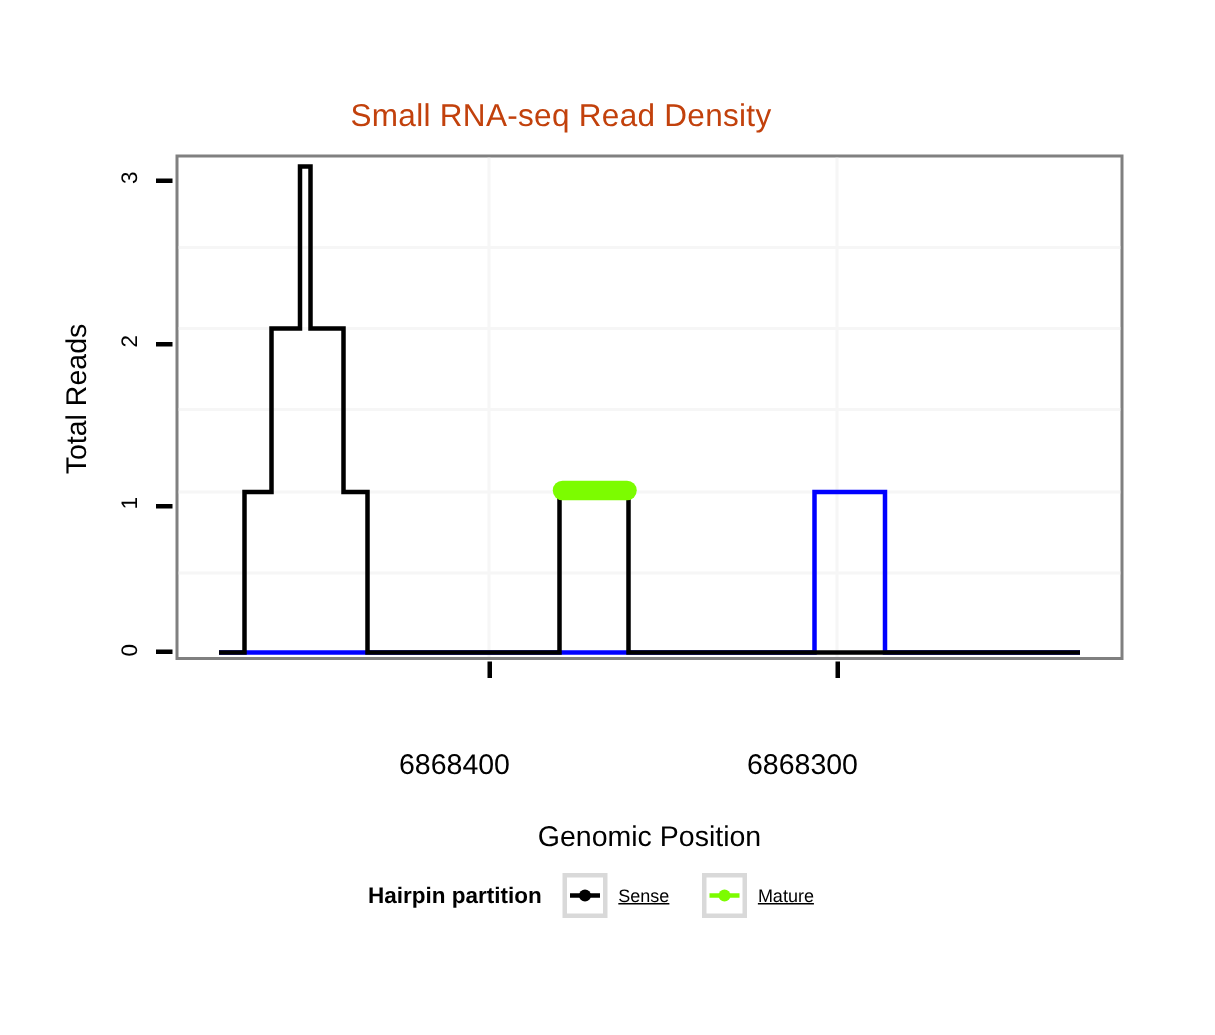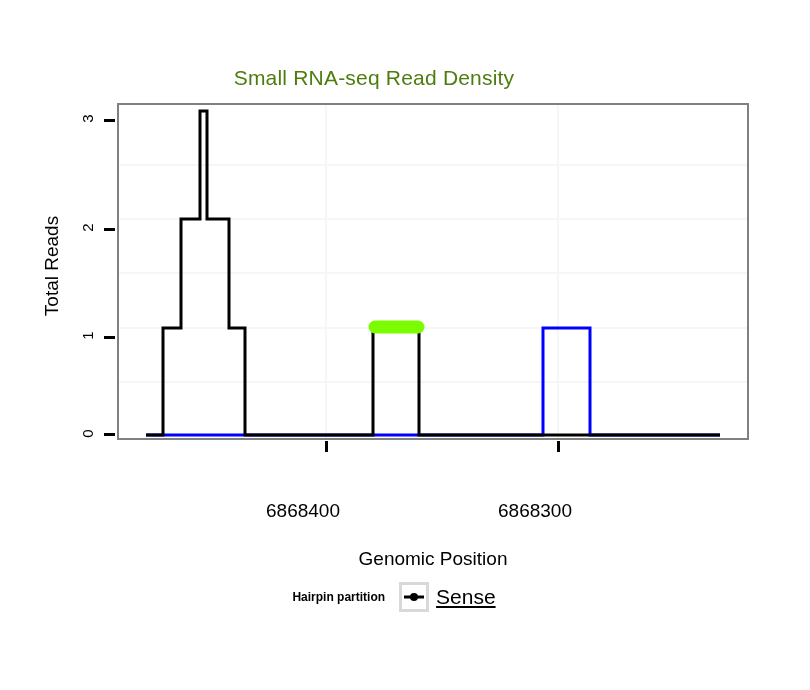--- a/index.html
+++ b/index.html
@@ -22,21 +22,21 @@
 
   
   #plot-title {
     position: absolute;
     left: 0;
     top: 66px;
     width: 748px;
     text-align: center;
     font-size: 21px;
     letter-spacing: 0.2px;
-    color: #4d7c0f;
+    color: #c2410c;
   }
 
   
   #y-axis-title {
     position: absolute;
     left: 40px;
     top: 160px;
     width: 24px;
     font-size: 19px;
     text-align: center;
@@ -112,42 +112,42 @@
     position: absolute;
     left: 0;
     top: 582px;
     width: 810px;
     display: flex;
     justify-content: center;
     align-items: center;
     gap: 0px;
   }
   #legend-title {
-    font-size: 12px;
+    font-size: 15px;
     font-weight: bold;
     margin-right: 14px;
   }
   .legend-entry {
     display: flex;
     align-items: center;
     margin-right: 4px;
   }
   .legend-key {
     width: 30px;
     height: 30px;
     border: 3px solid #d9d9d9;
     background: #ffffff;
     box-sizing: border-box;
     display: flex;
     align-items: center;
     justify-content: center;
     margin-right: 7px;
   }
   .legend-label {
-    font-size: 21px;
+    font-size: 12px;
     margin-right: 18px;
     text-decoration: underline;
   }
 </style>
 </head>
 <body>
 
 <div id="root">
 
   <div id="plot-title">Small RNA-seq Read Density</div>
@@ -207,15 +207,24 @@
       <div class="legend-key">
         <svg width="22" height="20" viewBox="0 0 22 20">
           <line x1="1" y1="10" x2="21" y2="10" stroke="#000000" stroke-width="3"></line>
           <circle cx="11" cy="10" r="4" fill="#000000"></circle>
         </svg>
       </div>
       <div class="legend-label">Sense</div>
     </div>
 
 
+    <div class="legend-entry">
+      <div class="legend-key">
+        <svg width="22" height="20" viewBox="0 0 22 20">
+          <line x1="1" y1="10" x2="21" y2="10" stroke="#7cfc00" stroke-width="3"></line>
+          <circle cx="11" cy="10" r="4" fill="#7cfc00"></circle>
+        </svg>
+      </div>
+      <div class="legend-label">Mature</div>
+    </div>
   </div>
 
 </div>
 
 </body></html>

